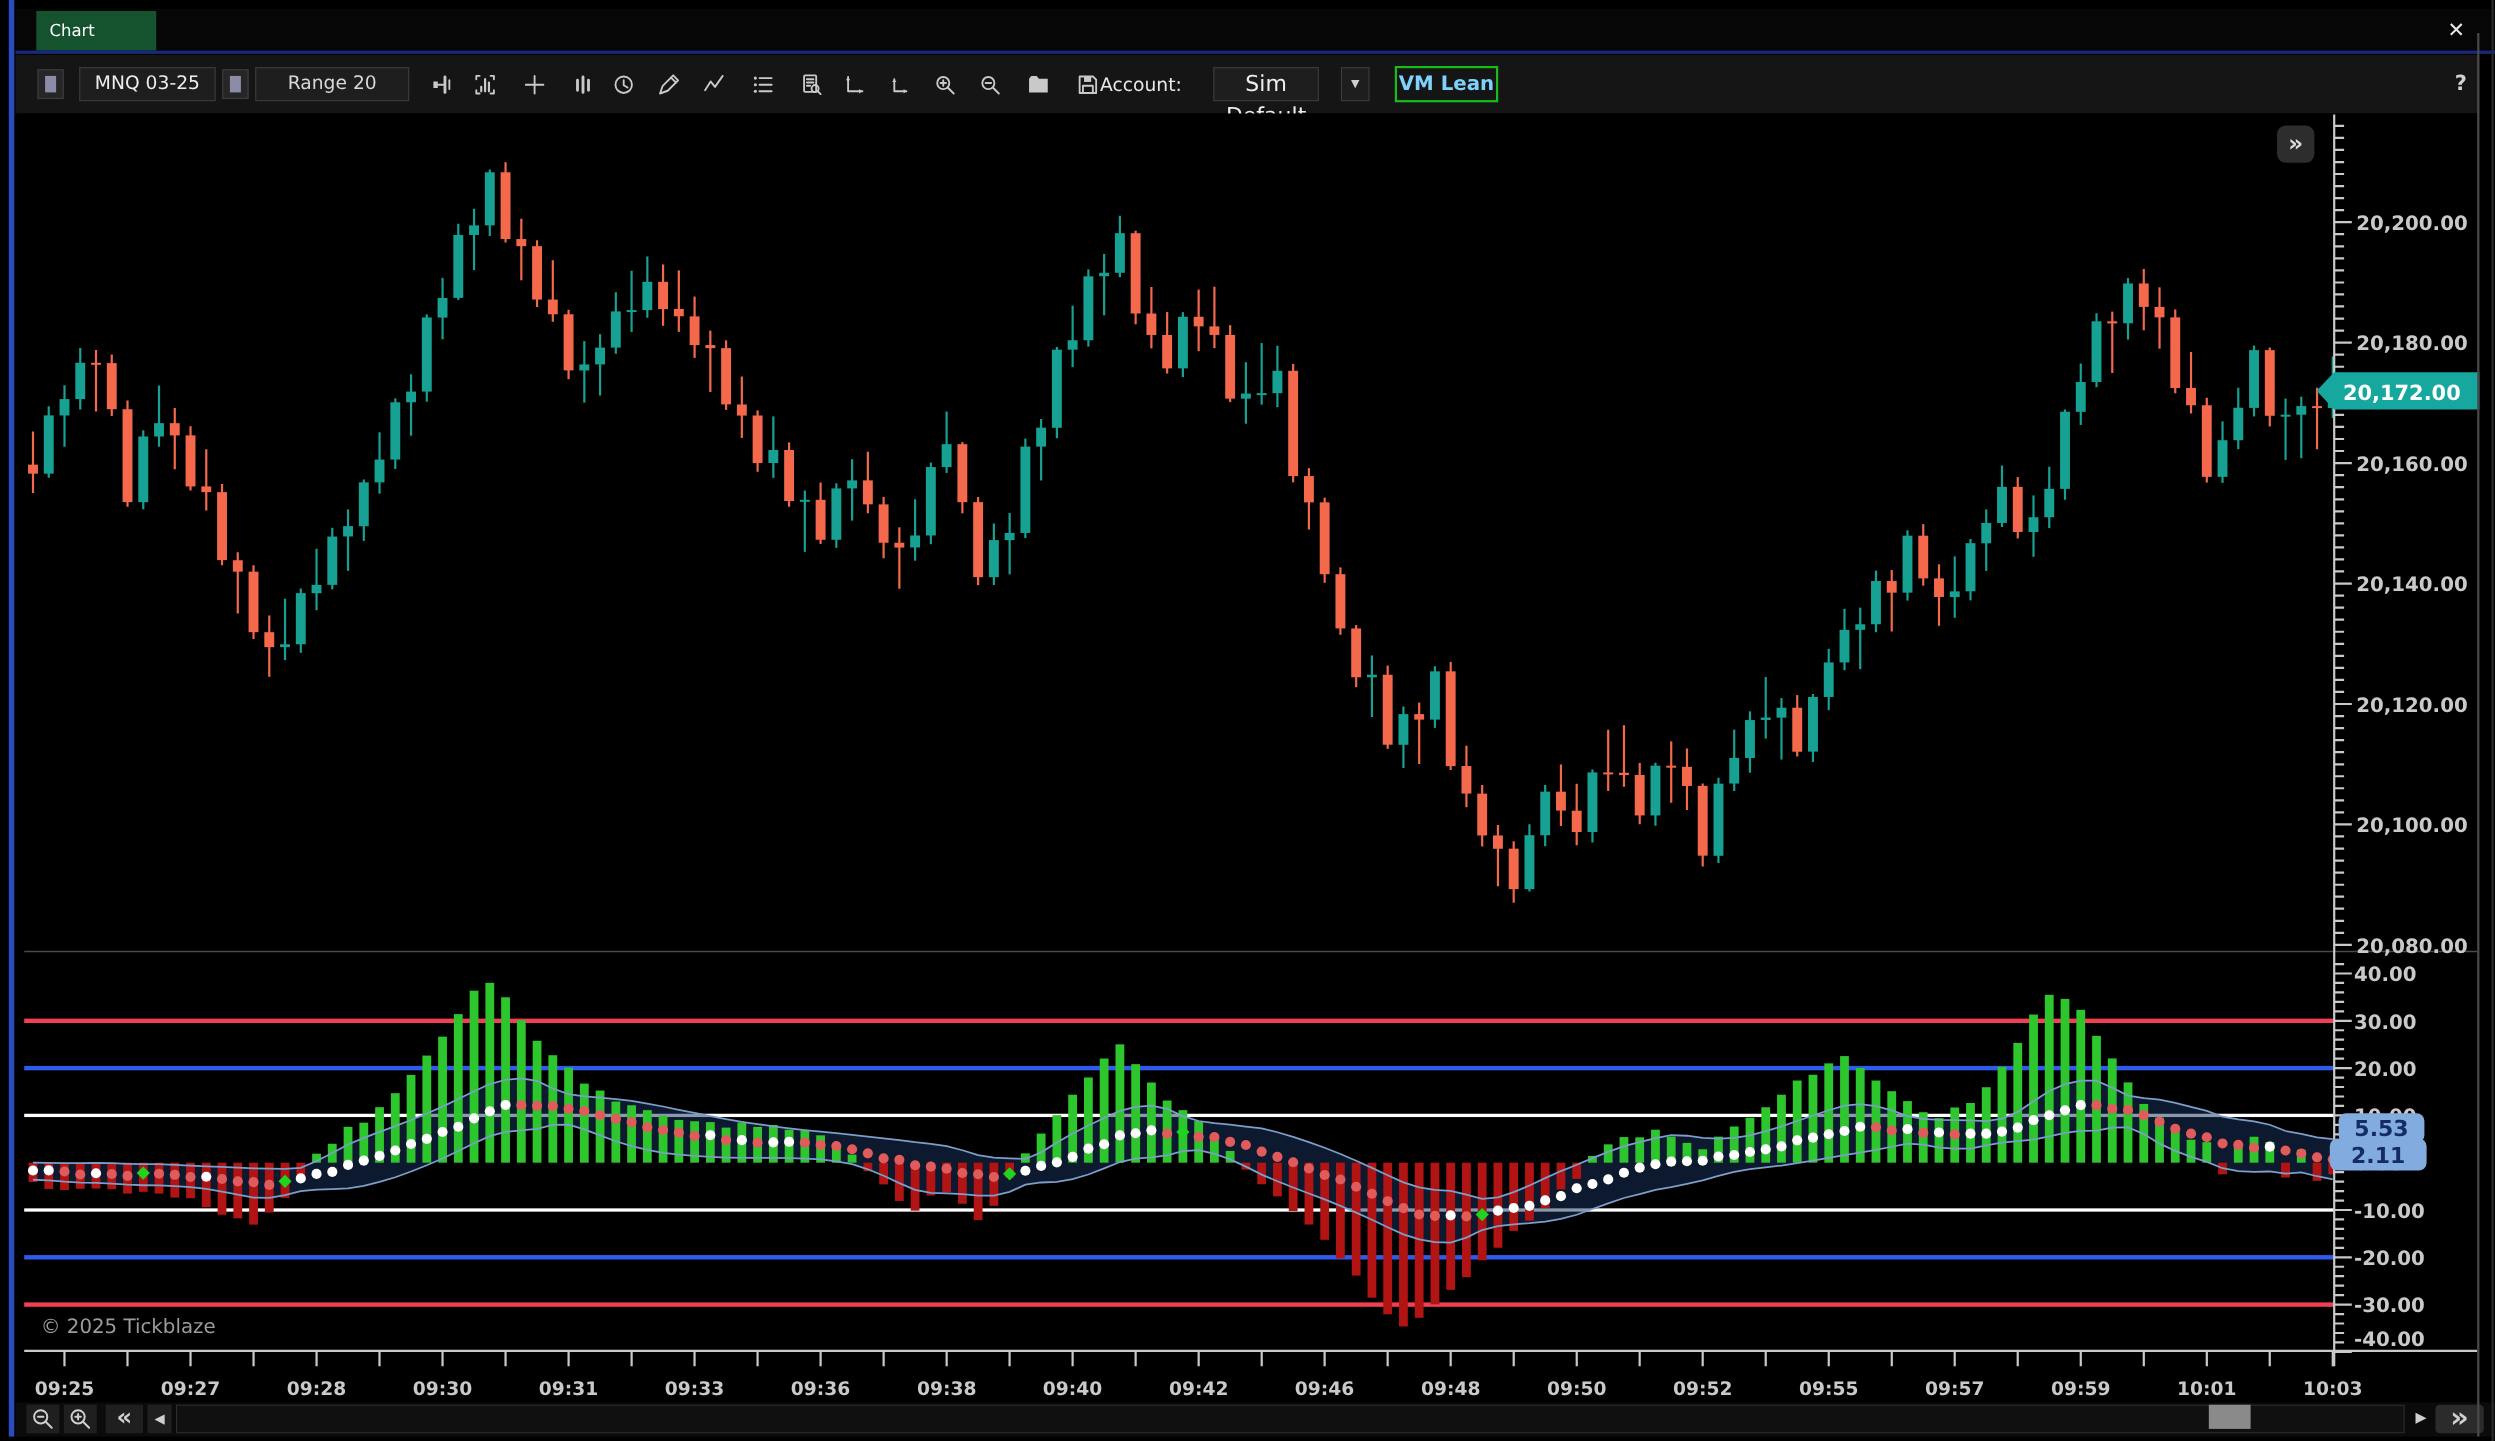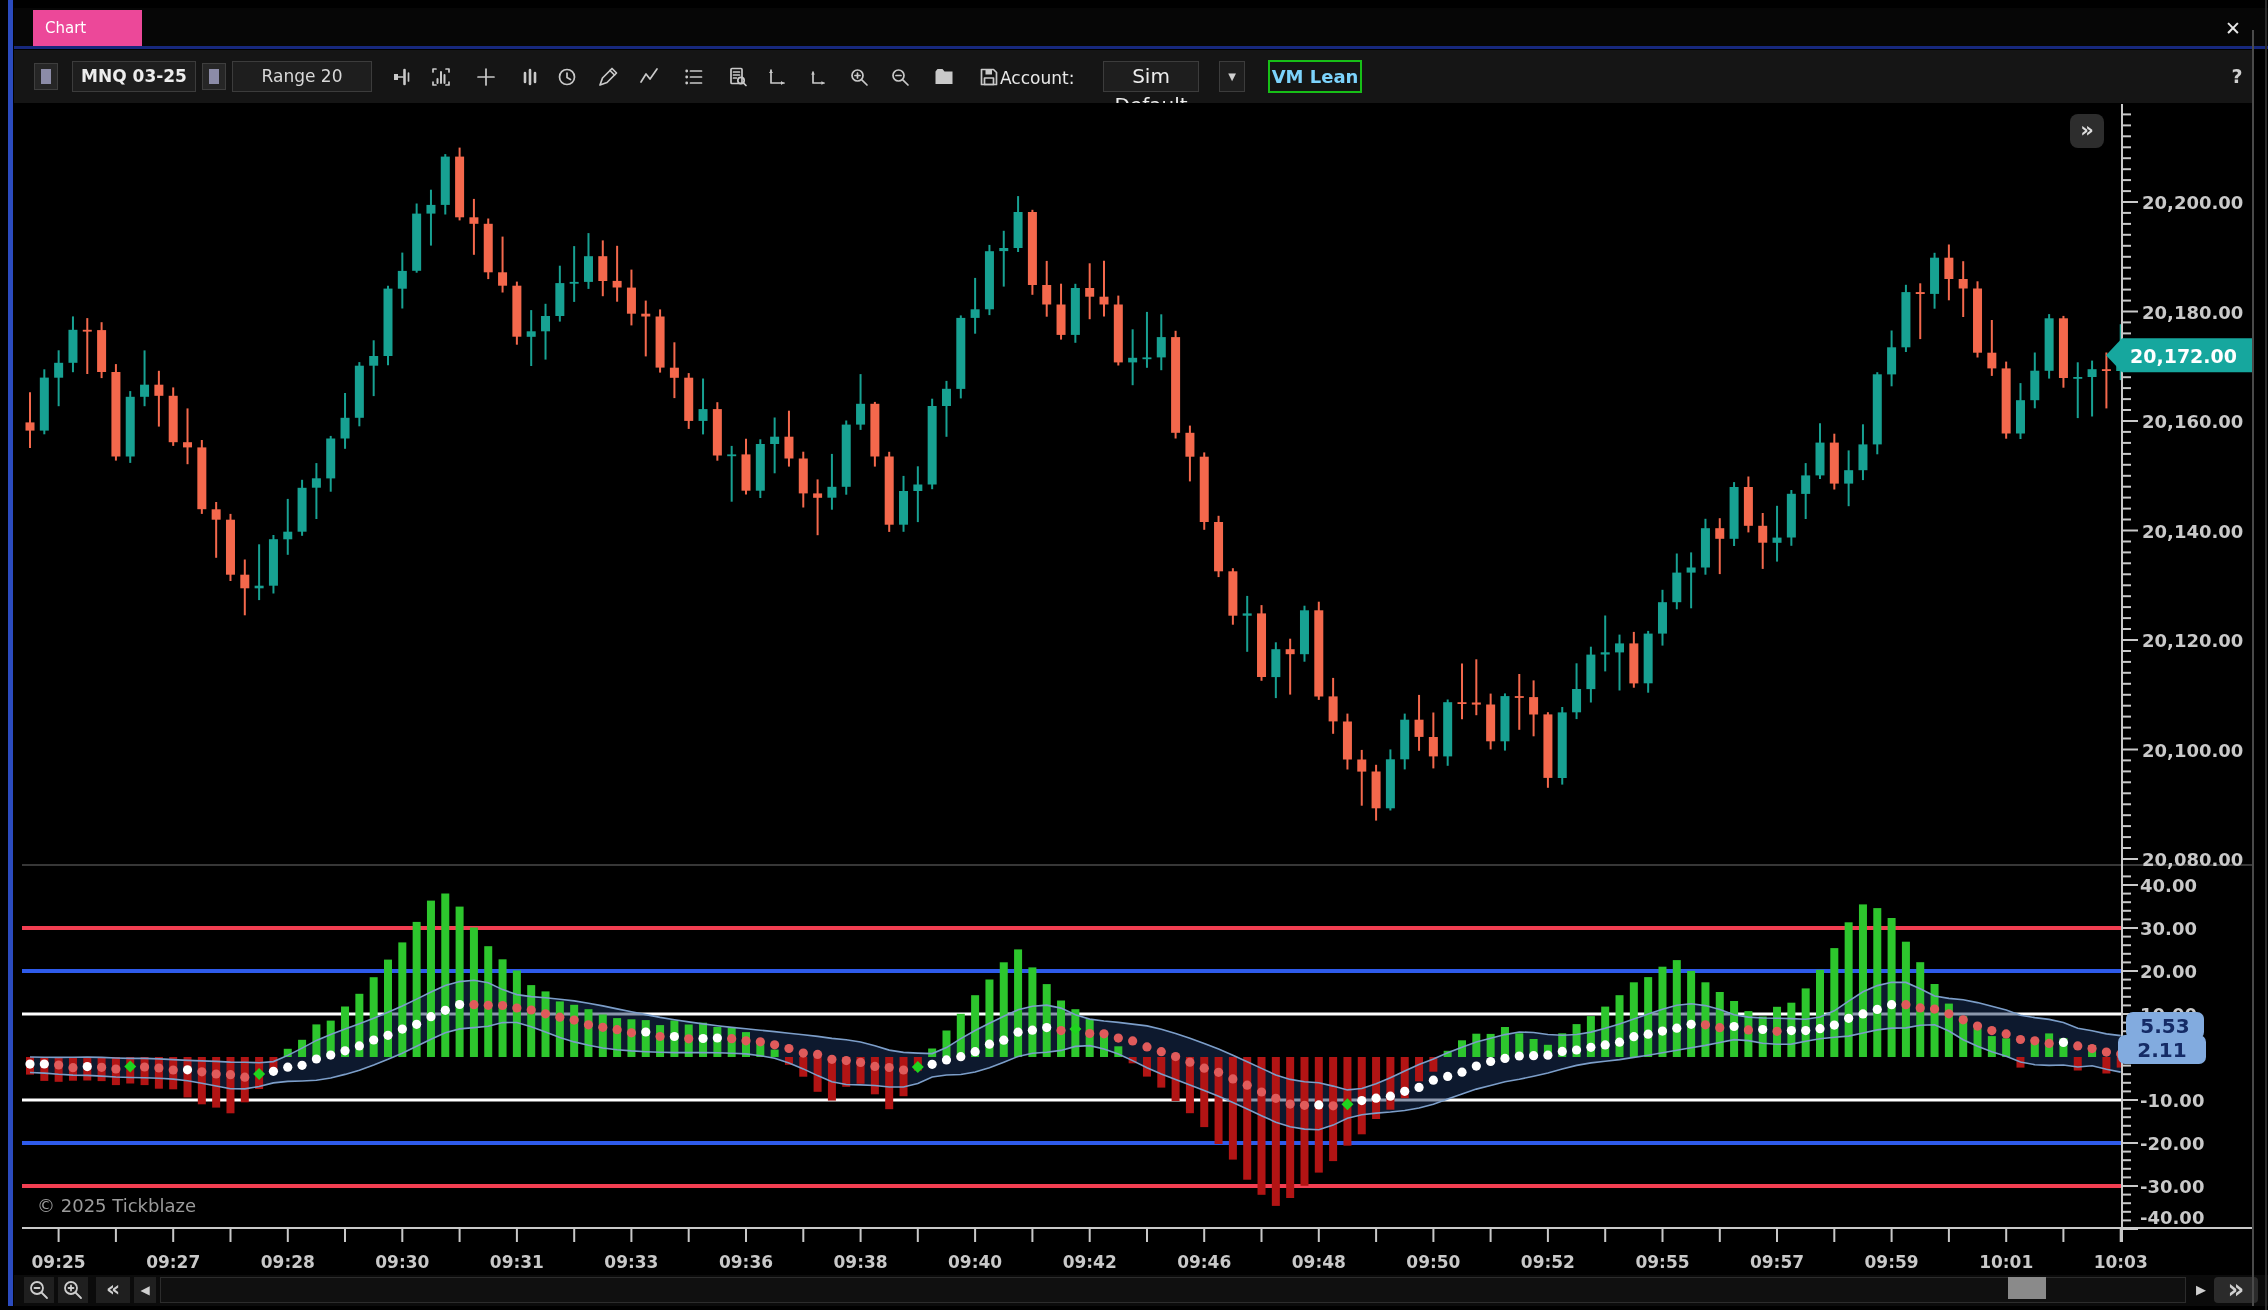--- a/index.html
+++ b/index.html
@@ -1,18 +1,18 @@
 <!DOCTYPE html>
 <html><head>
 <meta charset="utf-8">
 <style>
   html,body{margin:0;padding:0;width:2268px;height:1310px;background:#000;overflow:hidden;font-family:"DejaVu Sans",sans-serif}
   .abs{position:absolute}
   .titlebar{left:14px;top:8px;width:2254px;height:38px;background:#060606}
-  .tab{left:19px;top:2px;width:109px;height:36px;background:#ec4899;color:#fff;font-size:15px;line-height:36px;padding-left:12px;box-sizing:border-box}
+  .tab{left:19px;top:2px;width:109px;height:36px;background:#14532d;color:#fff;font-size:15px;line-height:36px;padding-left:12px;box-sizing:border-box}
   .closebtn{left:2207px;top:8px;width:24px;height:24px;color:#E8E8E8;font-size:19px;font-weight:700;text-align:center;line-height:24px}
   .blueline{left:14px;top:46px;width:2254px;height:3px;background:#17287D}
   .toolbar{left:14px;top:50px;width:2240px;height:53px;background:#151515;border-bottom:1px solid #000}
   .tbtn{top:13px;width:24px;height:27px;background:#262626;border:1px solid #3E3E3E;box-sizing:border-box}
   .sqin{position:absolute;left:6px;top:5px;width:10px;height:15px;background:#8C8CA8}
   .tbox{top:11px;height:31px;background:#1E1E1E;border:1px solid #3C3C3C;box-sizing:border-box;color:#EDEDED;font-size:17px;text-align:center;line-height:29px}
   .ticon{top:15px;width:24px;height:24px}
   .ticon svg{width:24px;height:24px;stroke:#C9C9C9;stroke-width:1.7;fill:none;stroke-linecap:round;stroke-linejoin:round}
   .tlabel{top:18px;color:#E8E8E8;font-size:17px}
   .vmlean{left:1254px;top:10px;width:94px;height:33px;border:2px solid #17BE17;box-sizing:border-box;color:#7dd3fc;font-weight:700;font-size:18px;text-align:center;line-height:29px}
@@ -40,21 +40,21 @@
 <div class="abs titlebar">
   <div class="abs tab"><span>Chart</span></div>
   <div class="abs closebtn">✕</div>
 </div>
 <div class="abs blueline"></div>
 
 <div class="abs toolbar">
   <div class="abs tbtn" style="left:20px">
       <div class="sqin"></div>
     </div>
-  <div class="abs tbox" style="left:58px;width:124px;font-weight:700"><span>MNQ 03-25</span></div>
+  <div class="abs tbox" style="left:58px;width:124px;font-weight:400"><span>MNQ 03-25</span></div>
   <div class="abs tbtn" style="left:188px">
       <div class="sqin"></div>
     </div>
   <div class="abs tbox" style="left:218px;width:140px;color:#D8D8D8"><span>Range 20</span></div>
   <div id="iconrow">
       <div class="abs ticon" style="left: 376px;"><svg viewBox="0 0 24 24">
           <path d="M4 9h4v6H4z" fill="#C9C9C9" stroke="none"></path>
           <path d="M8 12h5"></path>
           <path d="M14.5 5v14" stroke-width="2.6"></path>
           <path d="M18.5 8v8"></path>

